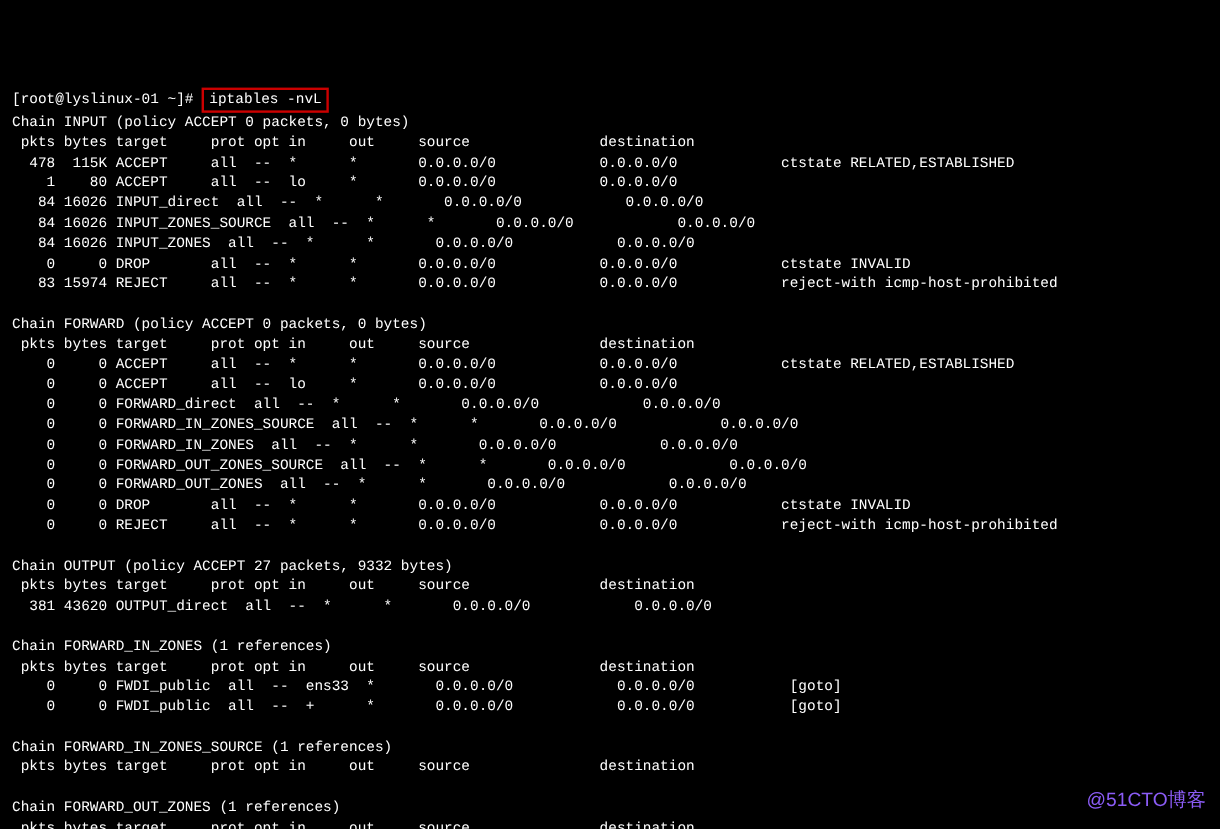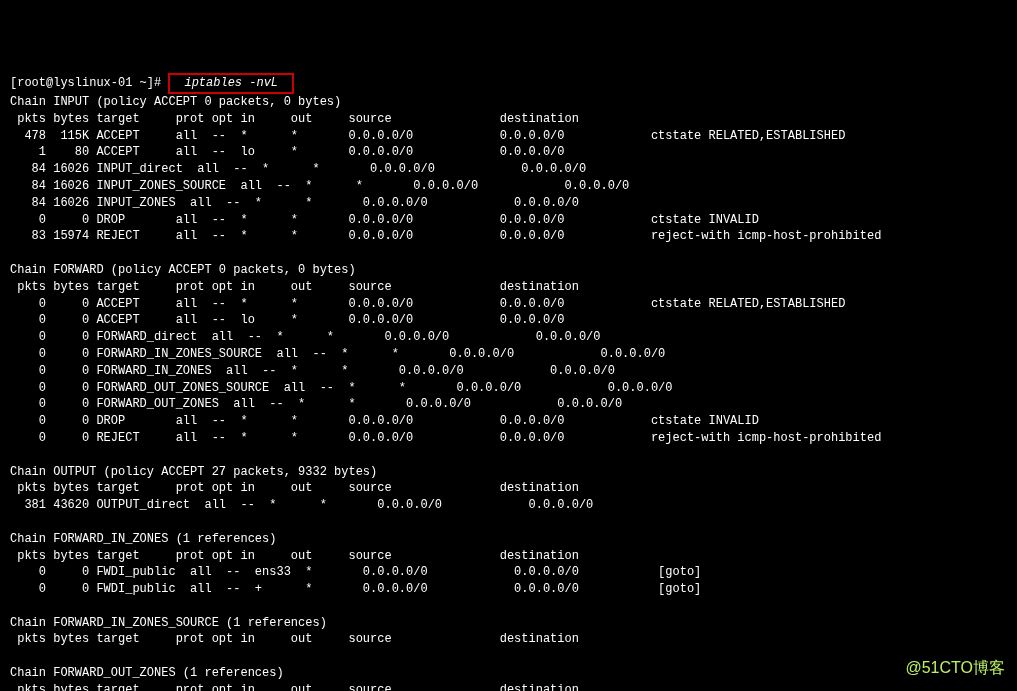--- a/index.html
+++ b/index.html
@@ -14,29 +14,28 @@
       font-size: 12px;
       line-height: 1.4;
       padding: 6px 10px;
       white-space: pre;
       overflow: hidden;
       width: 1017px;
       height: 691px;
     }
     .highlight-box {
       border: 2px solid #cc0000;
-      padding: 0 14px;
+      padding: 0 4px;
       display: inline-block;
-      font-style: italic;
     }
     .watermark {
       position: absolute;
       right: 12px;
       bottom: 12px;
-      color: #bef264;
+      color: #8b5cf6;
       font-family: Arial, sans-serif;
       font-size: 16px;
       font-weight: normal;
     }
     .terminal-content {
       white-space: pre;
     }
   </style>
 </head>
 <body>

